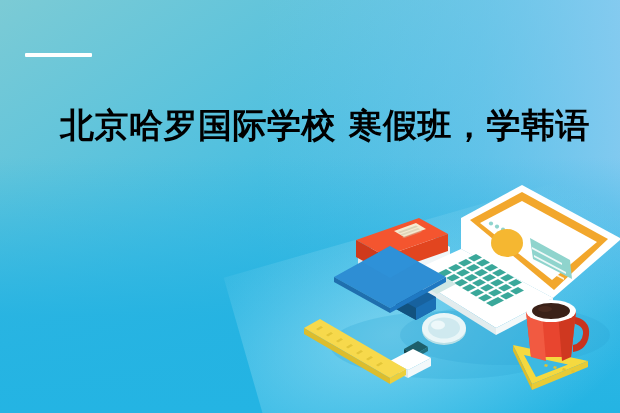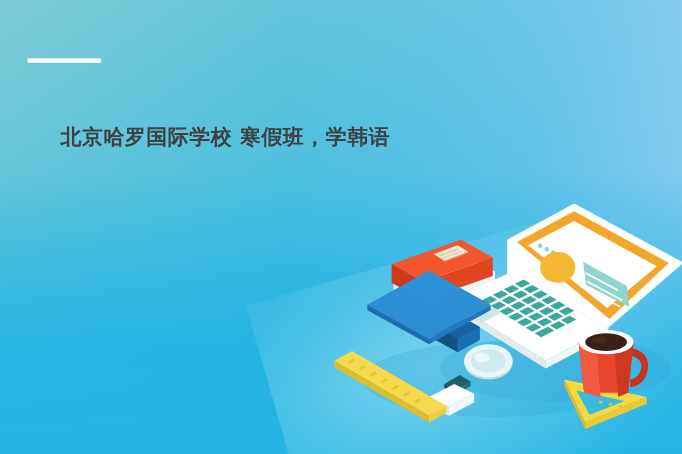--- a/index.html
+++ b/index.html
@@ -48,26 +48,27 @@
     width: 67px;
     height: 4px;
     background: #ffffff;
     border-radius: 1px;
   }
   .headline {
     position: absolute;
     left: 55px;
     top: 106px;
     width: 540px;
-    color: #404040;
-    font-size: 19px;
+    color: #000000;
+    font-size: 34px;
     font-weight: bold;
     letter-spacing: 0.5px;
     line-height: 38px;
     white-space: nowrap;
+    text-align: center;
   }
   
   .illo {
     position: absolute;
     left: 300px;
     top: 185px;
     width: 320px;
     height: 228px;
   }
   .illo svg { display: block; }

